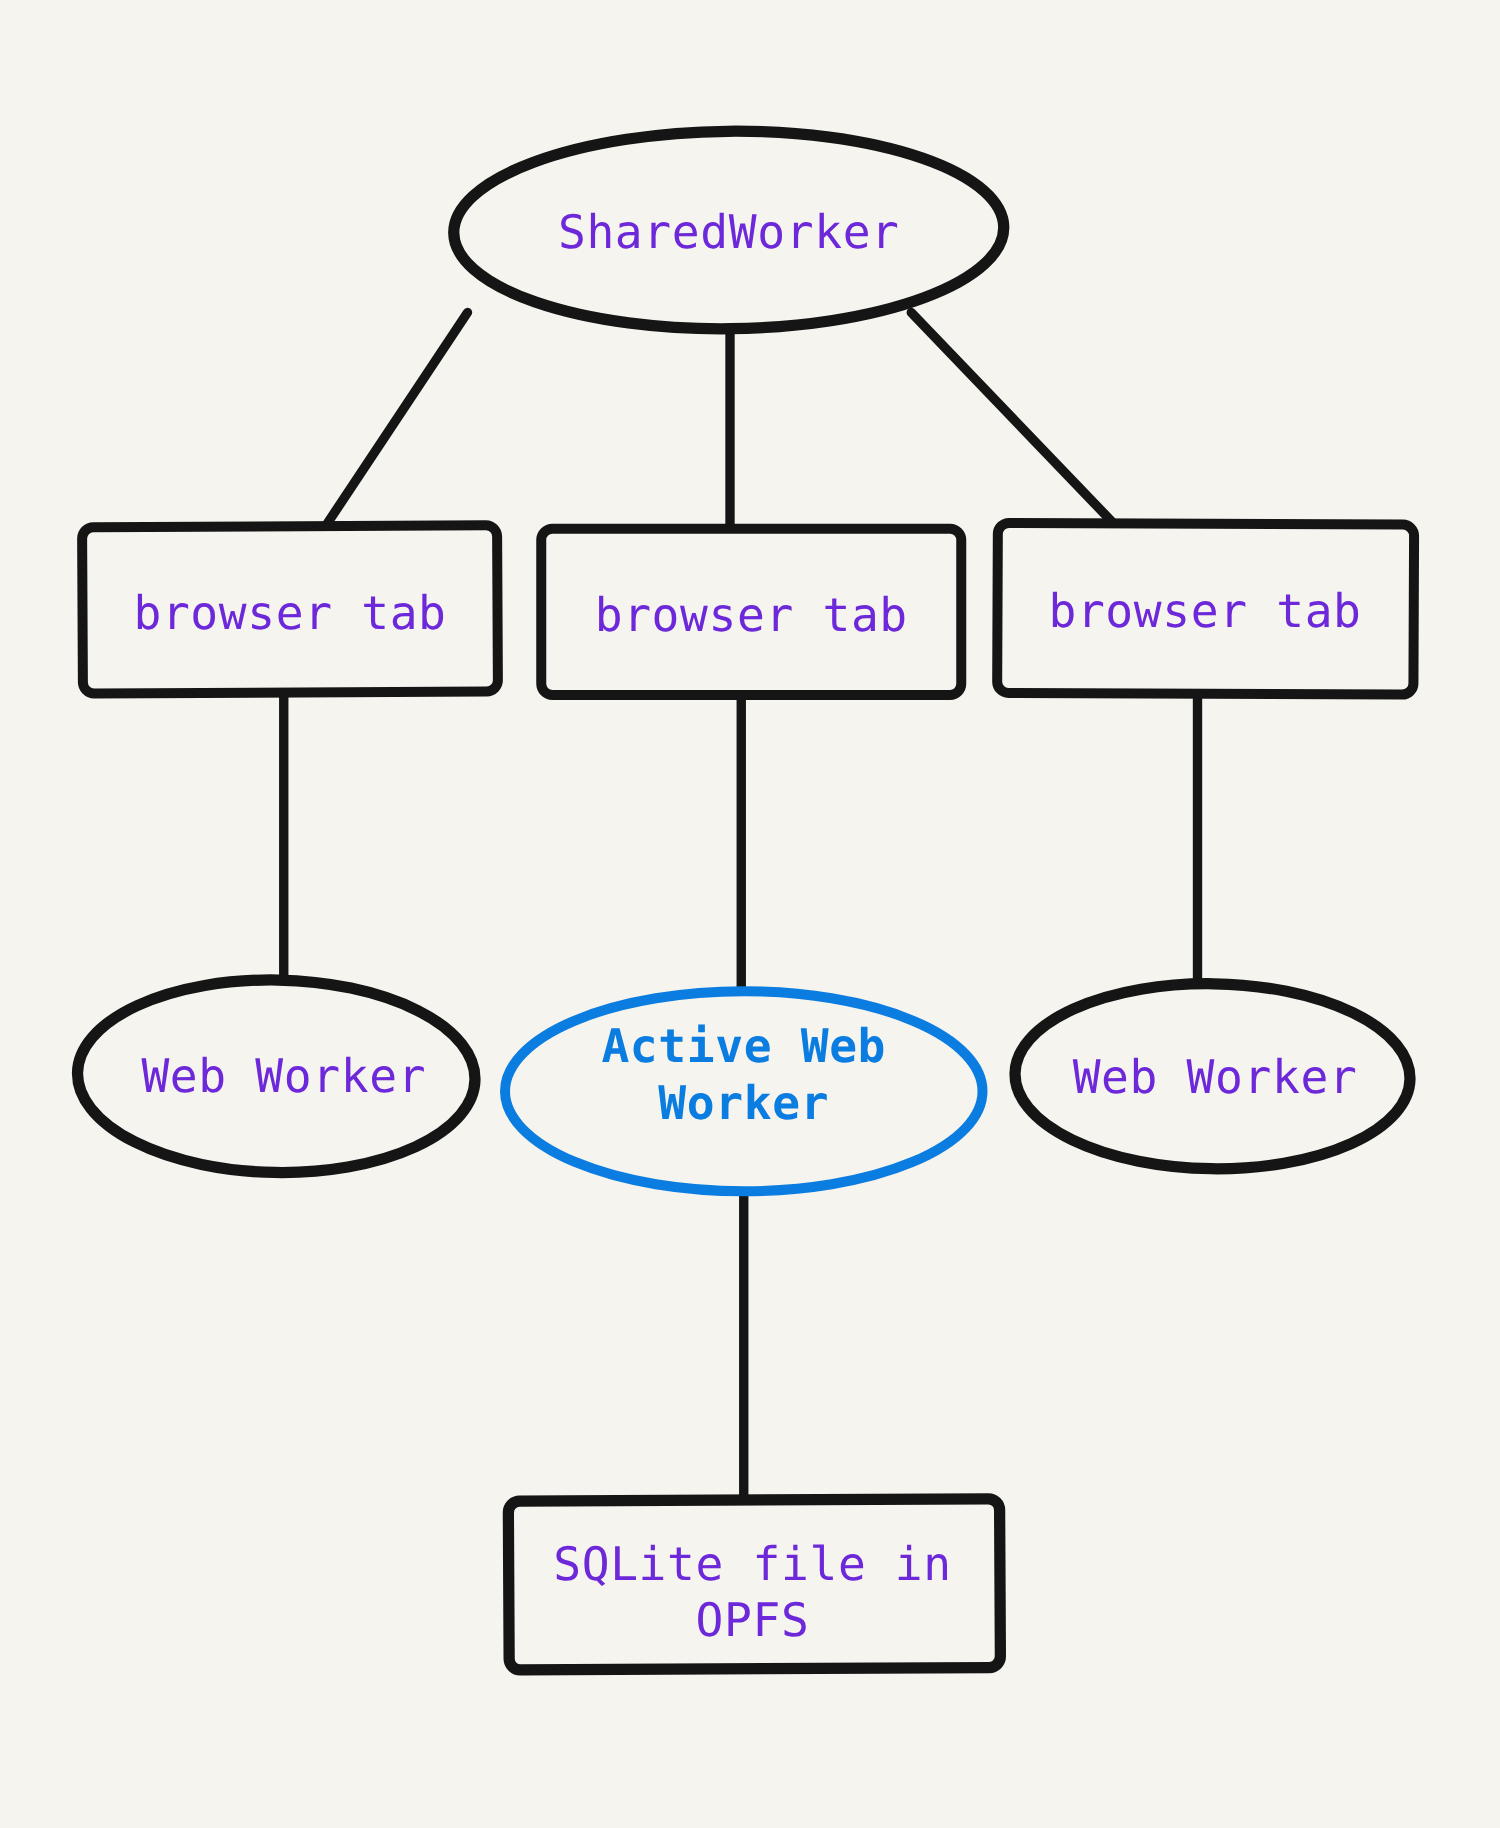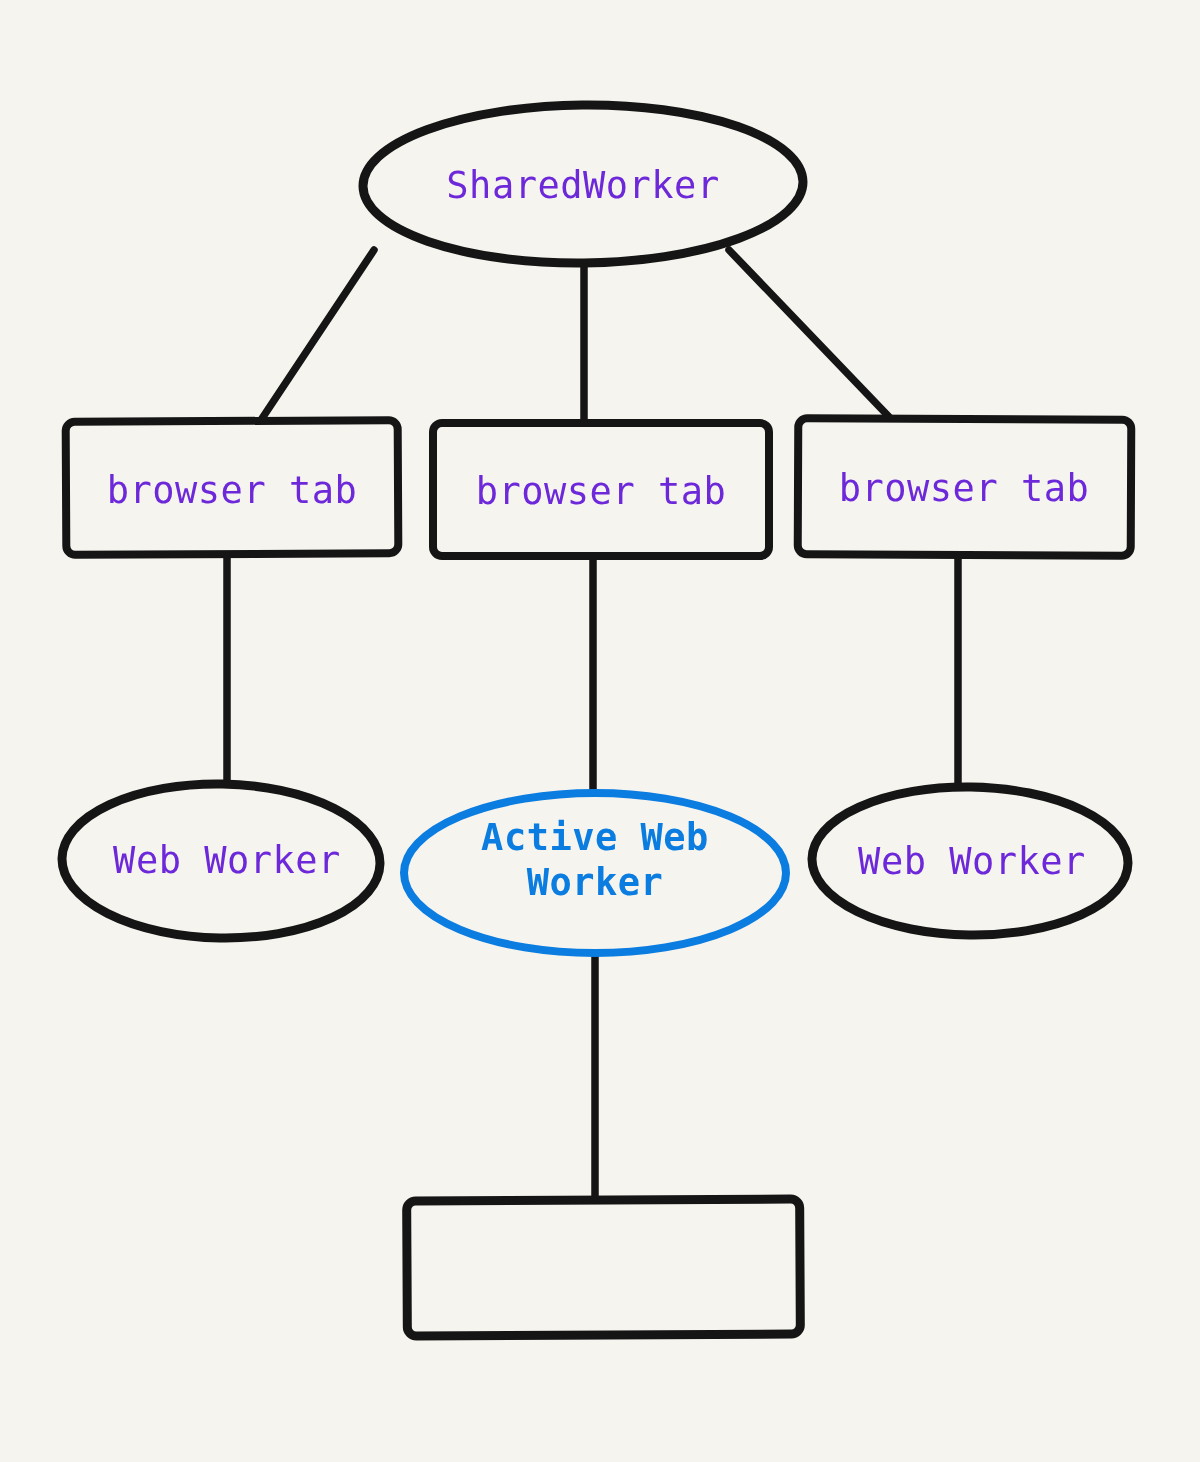--- a/index.html
+++ b/index.html
@@ -86,14 +86,15 @@
   <div class="label" style="left:601px; top:492px;">browser tab</div>
 
   <div class="label" style="left:964px; top:489px;">browser tab</div>
 
   <div class="label" style="left:227px; top:861px;">Web Worker</div>
 
   <div class="label wrap accent" style="left:595px; top:860px; width:310px;">Active Web Worker</div>
 
   <div class="label" style="left:972px; top:862px;">Web Worker</div>
 
+  <div class="label wrap" style="left:602px; top:1274px; width:350px;">SQLite file in OPFS</div>
 
 </div>
 
 </body></html>

